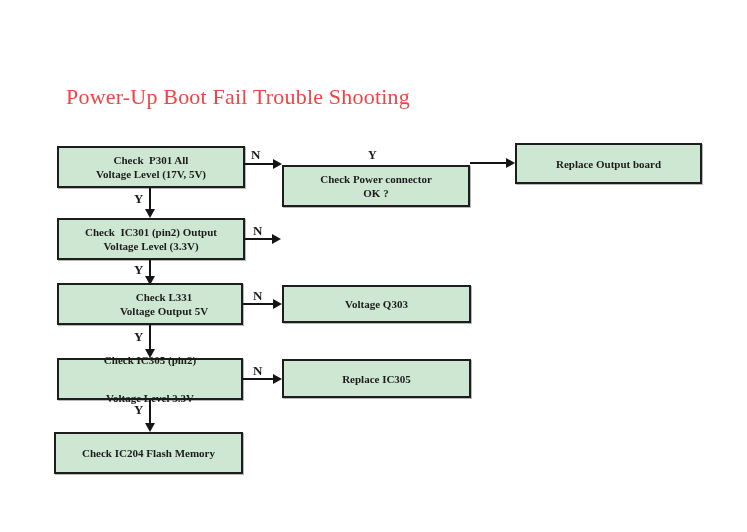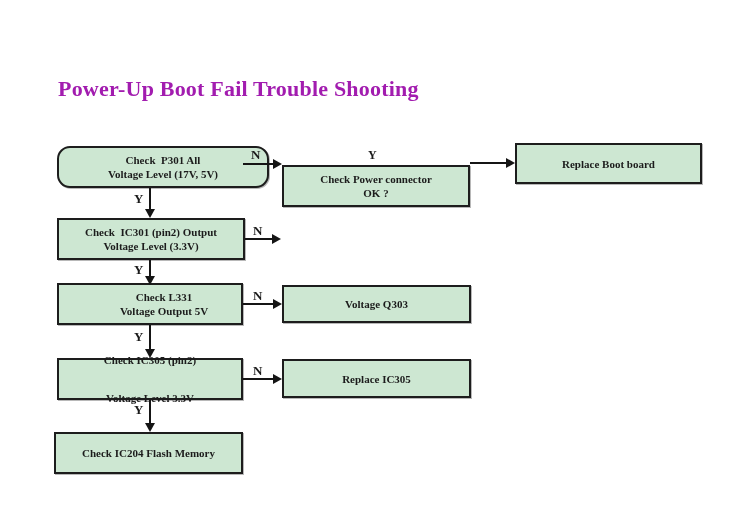--- a/index.html
+++ b/index.html
@@ -11,22 +11,22 @@
   }
   html,body{margin:0;padding:0;background:var(--bg);}
   #canvas{
     position:relative;
     width:747px;height:532px;
     background:var(--bg);
     font-family:"Liberation Serif", serif;
     overflow:hidden;
   }
   .title{
-    position:absolute;left:58px;top:76px;margin:0;
-    font-size:22px;font-weight:bold;color:#a21caf;
+    position:absolute;left:58px;top:76px;margin:8px;
+    font-size:22px;font-weight:normal;color:#ef4444;
     letter-spacing:0.2px;white-space:pre;
   }
   .node{
     position:absolute;box-sizing:border-box;
     background:var(--box-fill);
     border:2px solid var(--box-border);
     box-shadow:1px 1px 0 rgba(0,0,0,0.28);
     display:flex;flex-direction:column;align-items:center;justify-content:center;
   }
   .box-line{
@@ -52,30 +52,30 @@
   .stray-label{
     position:absolute;font-size:12px;line-height:12px;
     font-weight:bold;color:#1a1a1a;
   }
 </style>
 </head>
 <body>
 
 <div id="canvas">
   <h1 class="title">Power-Up Boot Fail Trouble Shooting</h1>
-<div class="node" style="left: 57px; top: 146px; width: 212px; height: 42px; border-radius: 13px;">
+<div class="node" style="left: 57px; top: 146px; width: 188px; height: 42px;">
       <div class="box-line">Check  P301 All</div>
       <div class="box-line">Voltage Level (17V, 5V)</div>
     </div>
     <div class="node" style="left: 282px; top: 145px; width: 188px; height: 42px; margin-top: 20px;">
       <div class="box-line">Check Power connector</div>
       <div class="box-line">OK ?</div>
     </div>
     <div class="node" style="left: 515px; top: 143px; width: 187px; height: 41px;">
-      <div class="box-line">Replace Boot board</div>
+      <div class="box-line">Replace Output board</div>
     </div>
     <div class="node" style="left: 57px; top: 218px; width: 188px; height: 42px;">
       <div class="box-line">Check  IC301 (pin2) Output</div>
       <div class="box-line">Voltage Level (3.3V)</div>
     </div>
     <div class="node" style="left: 57px; top: 283px; width: 186px; height: 42px; padding-left: 28px;">
       <div class="box-line">Check L331</div>
       <div class="box-line">Voltage Output 5V</div>
     </div>
     <div class="node" style="left: 282px; top: 285px; width: 189px; height: 38px;">

